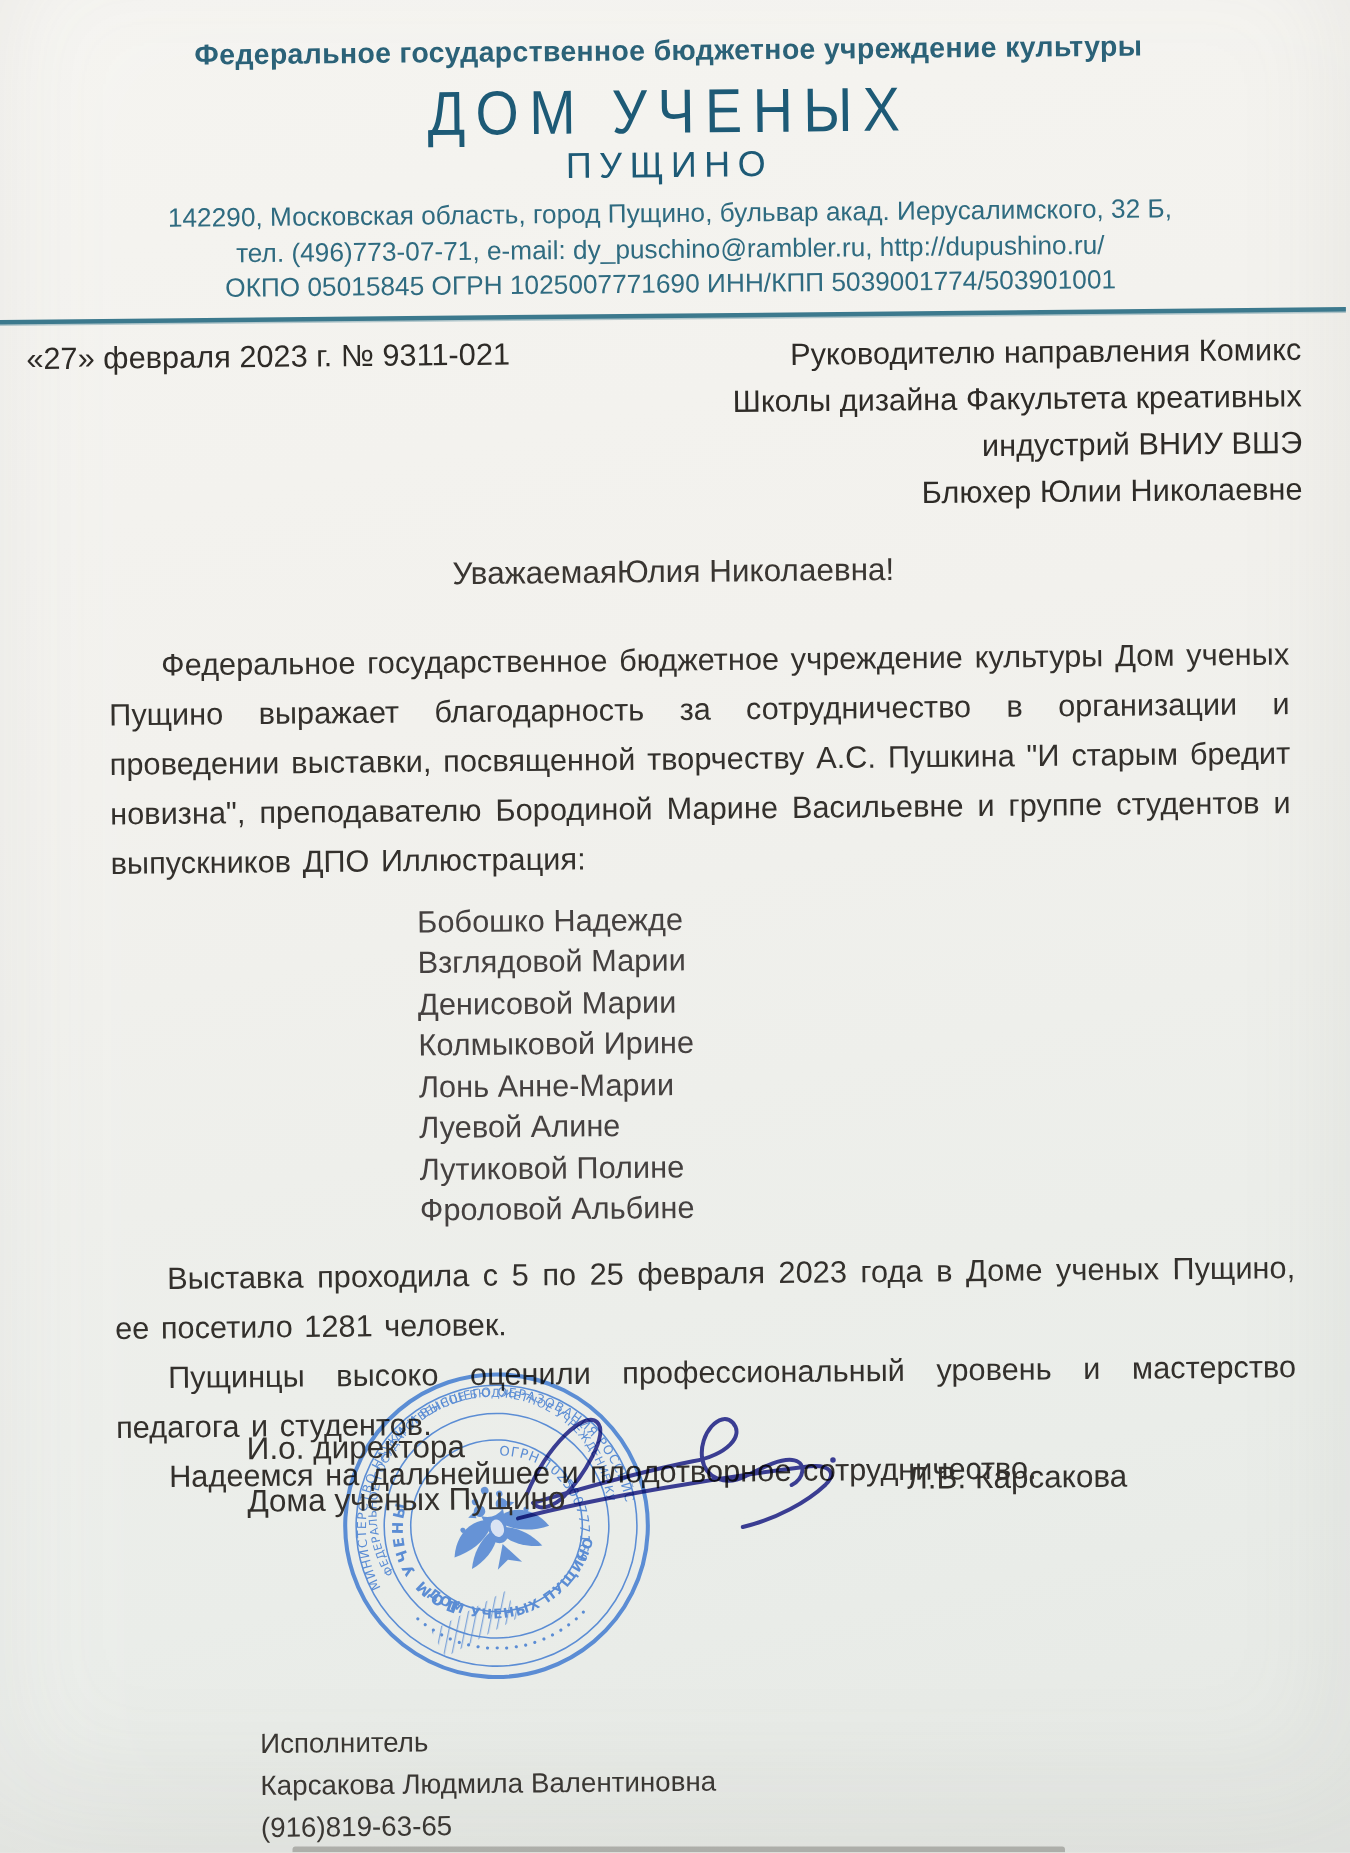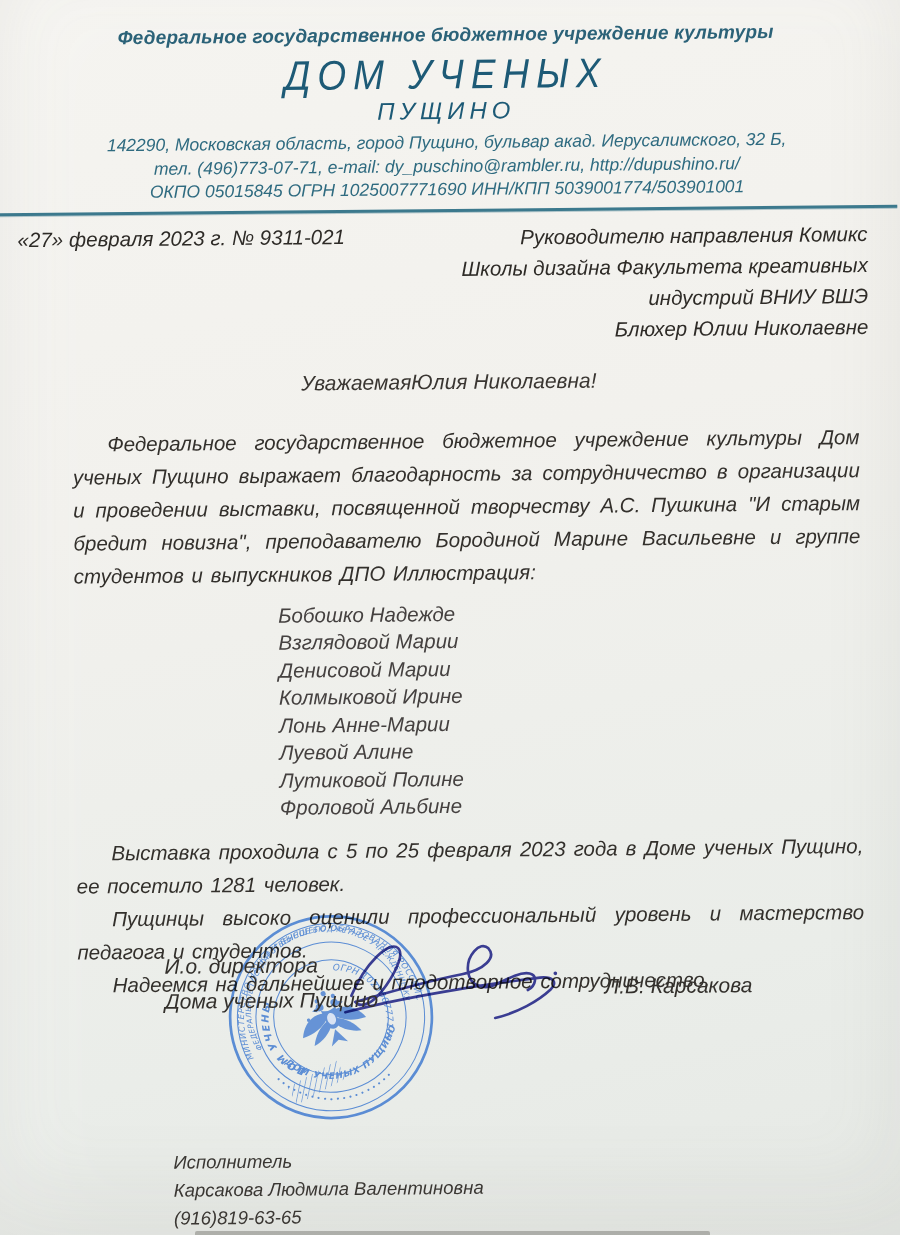--- a/index.html
+++ b/index.html
@@ -5,21 +5,20 @@
   html,body{margin:0;padding:0;}
   body{
     width:900px;height:1235px;overflow:hidden;
     font-family:"Liberation Sans","DejaVu Sans",sans-serif;
     background:#e8eae6;
   }
   .sheet{
     position:relative;width:900px;height:1235px;overflow:hidden;
     background:linear-gradient(168deg,#f5f4f0 0%,#f2f1ed 38%,#eaede9 78%,#e6e9e5 100%);
     box-shadow:inset 0 -40px 80px rgba(115,120,110,0.10), inset 40px 0 90px rgba(255,255,255,0.28);
-    font-style:italic;
   }
   .tilt{position:absolute;inset:0;transform:rotate(-0.55deg);transform-origin:50% 40%;}
 
   
   .letterhead{ text-align:center; padding-top:24px; color:#2b6278;}
   .lh-type{font-size:19px;font-weight:600;letter-spacing:0.2px;color:#2b6278;}
   .lh-logo{
     margin-top:8px;font-size:37px;font-weight:500;letter-spacing:7px;color:#1d5a76;
     transform:scaleY(1.12);transform-origin:center;
   }

